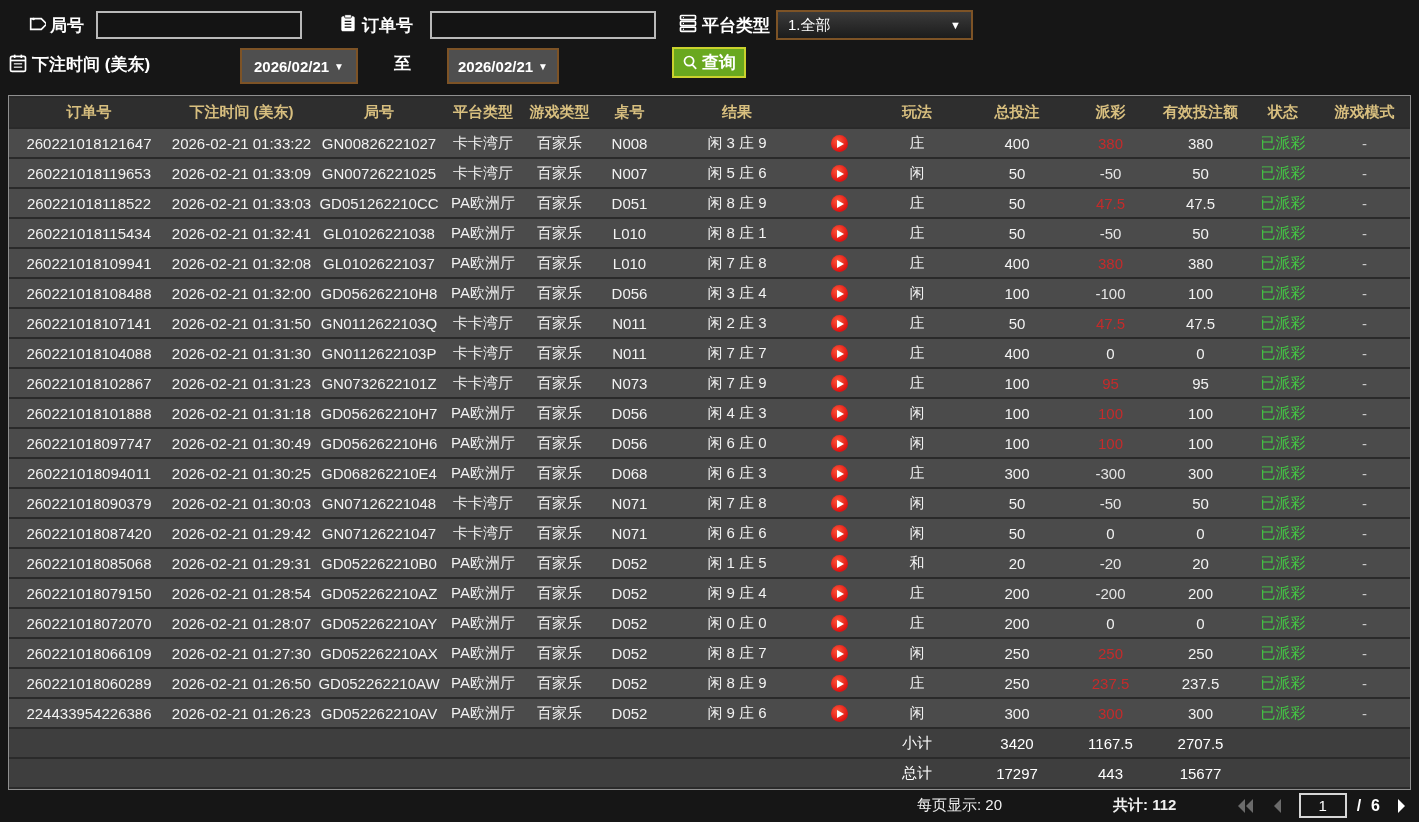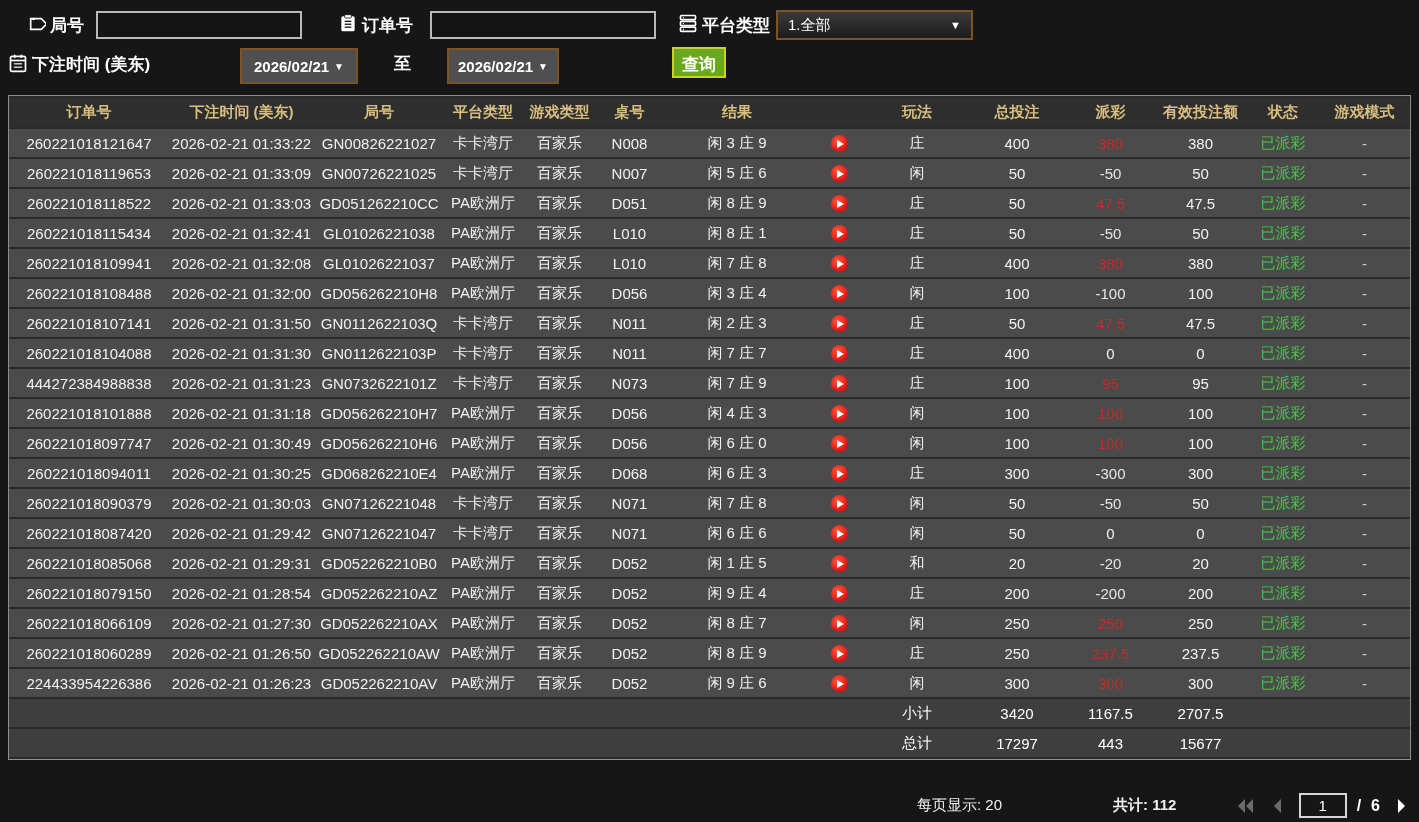--- a/index.html
+++ b/index.html
@@ -142,21 +142,21 @@
   <span class="flabel" style="left:32px; top:53px;">下注时间 (美东)</span>
   <div class="datebtn" style="left:240px; top:48px; width:118px;">
     <span>2026/02/21</span>
     <span class="arrow">▼</span>
   </div>
   <span class="flabel" style="left:394px; top:52px;">至</span>
   <div class="datebtn" style="left:447px; top:48px; width:112px;">
     <span>2026/02/21</span>
     <span class="arrow">▼</span>
   </div>
-  <button class="querybtn" style="left:672px; top:47px;flex-direction:column;">
+  <button class="querybtn" style="left:672px; top:47px;">
     <svg viewBox="0 0 24 24" fill="none" stroke="#fff" stroke-width="2.4">
       <circle cx="10" cy="10" r="6.5"></circle>
       <line x1="14.5" y1="15" x2="20" y2="21"></line>
     </svg>
     <span>查询</span>
   </button>
 </div>
 
 <div class="tablewrap">
   <table>
@@ -317,21 +317,21 @@
     <td>闲 7 庄 7</td>
     <td><span class="playbtn"></span></td>
     <td>庄</td>
     <td>400</td>
     <td class="zero">0</td>
     <td>0</td>
     <td class="status">已派彩</td>
     <td class="mode">-</td>
   </tr>
         <tr>
-    <td>444272384988838</td>
+    <td>260221018102867</td>
     <td>2026-02-21 01:31:23</td>
     <td>GN0732622101Z</td>
     <td>卡卡湾厅</td>
     <td>百家乐</td>
     <td>N073</td>
     <td>闲 7 庄 9</td>
     <td><span class="playbtn"></span></td>
     <td>庄</td>
     <td>100</td>
     <td class="pos">95</td>
@@ -441,20 +441,36 @@
     <td>GD052262210AZ</td>
     <td>PA欧洲厅</td>
     <td>百家乐</td>
     <td>D052</td>
     <td>闲 9 庄 4</td>
     <td><span class="playbtn"></span></td>
     <td>庄</td>
     <td>200</td>
     <td class="neg">-200</td>
     <td>200</td>
+    <td class="status">已派彩</td>
+    <td class="mode">-</td>
+  </tr>
+        <tr>
+    <td>260221018072070</td>
+    <td>2026-02-21 01:28:07</td>
+    <td>GD052262210AY</td>
+    <td>PA欧洲厅</td>
+    <td>百家乐</td>
+    <td>D052</td>
+    <td>闲 0 庄 0</td>
+    <td><span class="playbtn"></span></td>
+    <td>庄</td>
+    <td>200</td>
+    <td class="zero">0</td>
+    <td>0</td>
     <td class="status">已派彩</td>
     <td class="mode">-</td>
   </tr>
         <tr>
     <td>260221018066109</td>
     <td>2026-02-21 01:27:30</td>
     <td>GD052262210AX</td>
     <td>PA欧洲厅</td>
     <td>百家乐</td>
     <td>D052</td>

